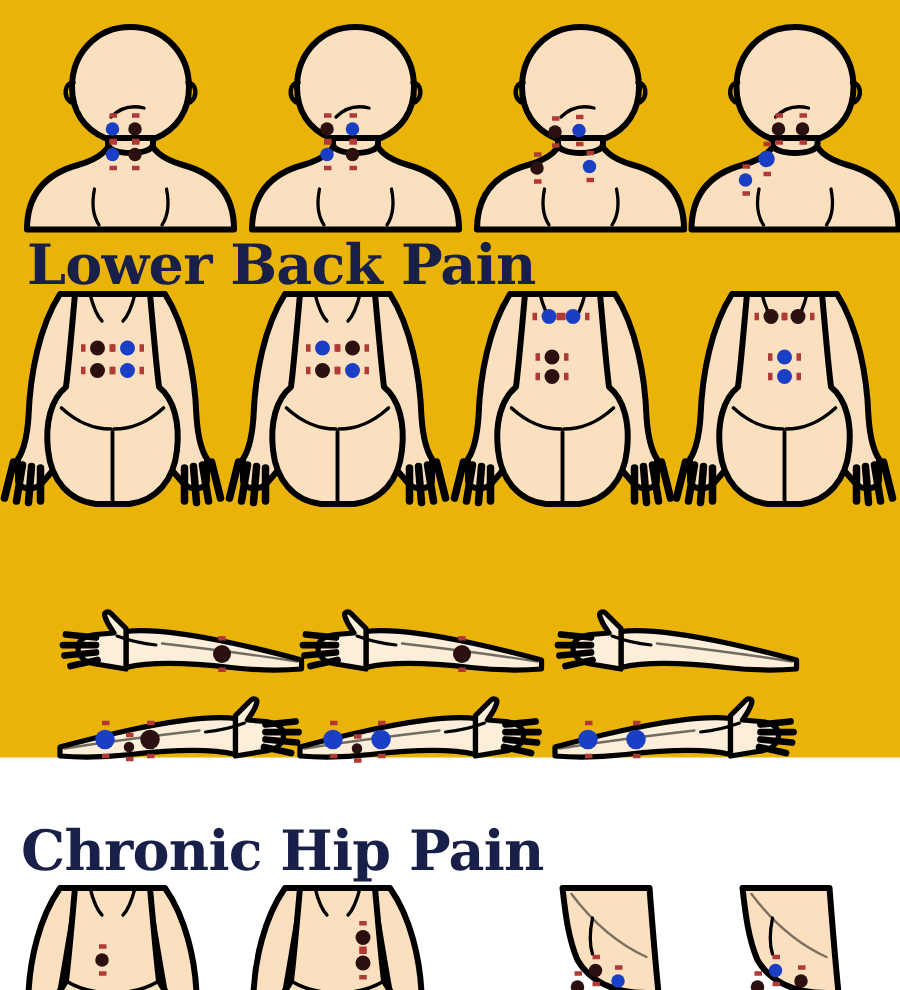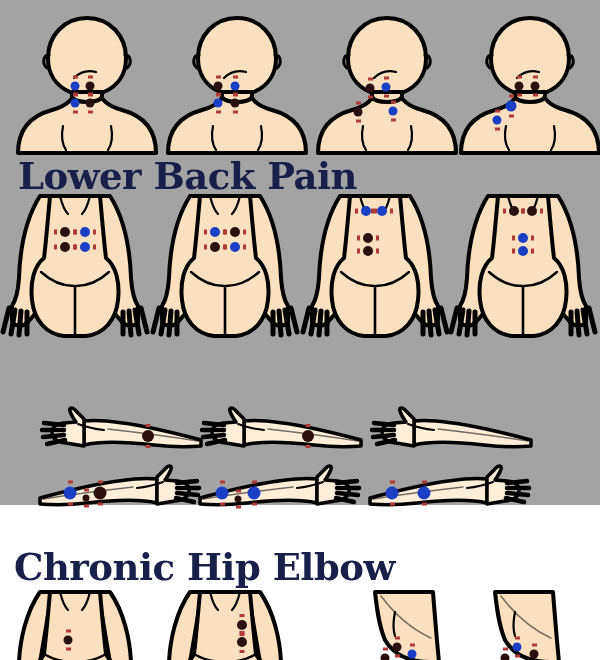--- a/index.html
+++ b/index.html
@@ -15,21 +15,21 @@
     overflow: hidden;
     font-family: "Liberation Serif", serif;
     -webkit-font-smoothing: antialiased;
   }
 
   #chart-root {
     position: absolute;
     left: 0; top: 0;
     width: 600px;
     height: 505px;
-    background: #a3a3a3;
+    background: #eab308;
   }
 
   .section-heading {
     position: absolute;
     font-family: "DejaVu Serif", "Liberation Serif", serif;
     font-weight: 700;
     color: #18204a;
     letter-spacing: -0.5px;
     white-space: nowrap;
     line-height: 1;
@@ -81,21 +81,21 @@
     background: #b03a35;
   }
   .marker.dash-h::before { left: -6px; }
   .marker.dash-h::after  { right: -6px; }
 </style>
 </head>
 <body>
 
 <div id="chart-root">
     <div class="section-heading" style="left: 18px; top: 158px; font-size: 37px; color: rgb(24, 32, 74);">Lower Back Pain</div>
-    <div class="section-heading" style="left: 14px; top: 549px; font-size: 37px; color: rgb(24, 32, 74);">Chronic Hip Elbow</div>
+    <div class="section-heading" style="left: 14px; top: 549px; font-size: 37px; color: rgb(24, 32, 74);">Chronic Hip Pain</div>
     <div class="fig-row" style="top: 8px; height: 205px;">
       <div class="figure" style="left: 0px; top: 0px; width: 150px; height: 145px;">
         <svg width="150" height="145" viewBox="0 0 150 145">
           <g>
             <path fill="#fbe0c0" stroke="#000000" stroke-width="4" stroke-linejoin="round" d="M18 145 C18 122 30 108 52 102 C66 98 74 92 76 80 L76 62 L98 62 L98 80 C100 92 108 98 122 102 C144 108 156 122 156 145 Z"></path>
             <path fill="#fbe0c0" stroke="#000000" stroke-width="4" stroke-linejoin="round" d="M72 52 L72 88 C72 96 102 96 102 88 L102 52 Z"></path>
             <path fill="#fbe0c0" stroke="#000000" stroke-width="4" stroke-linejoin="round" d="M87 10 C110 10 126 28 126 50 C126 66 118 78 104 84 L70 84 C56 78 48 66 48 50 C48 28 64 10 87 10 Z"></path>
             <path d="M49 47 C43 47 42 56 47 60" fill="none" stroke="#000000" stroke-width="3" stroke-linecap="round"></path>
             <path d="M125 47 C131 47 132 56 127 60" fill="none" stroke="#000000" stroke-width="3" stroke-linecap="round"></path>
             <path d="M74 70 C80 64 88 62 96 64" fill="none" stroke="#000000" stroke-width="2.2" stroke-linecap="round"></path>

